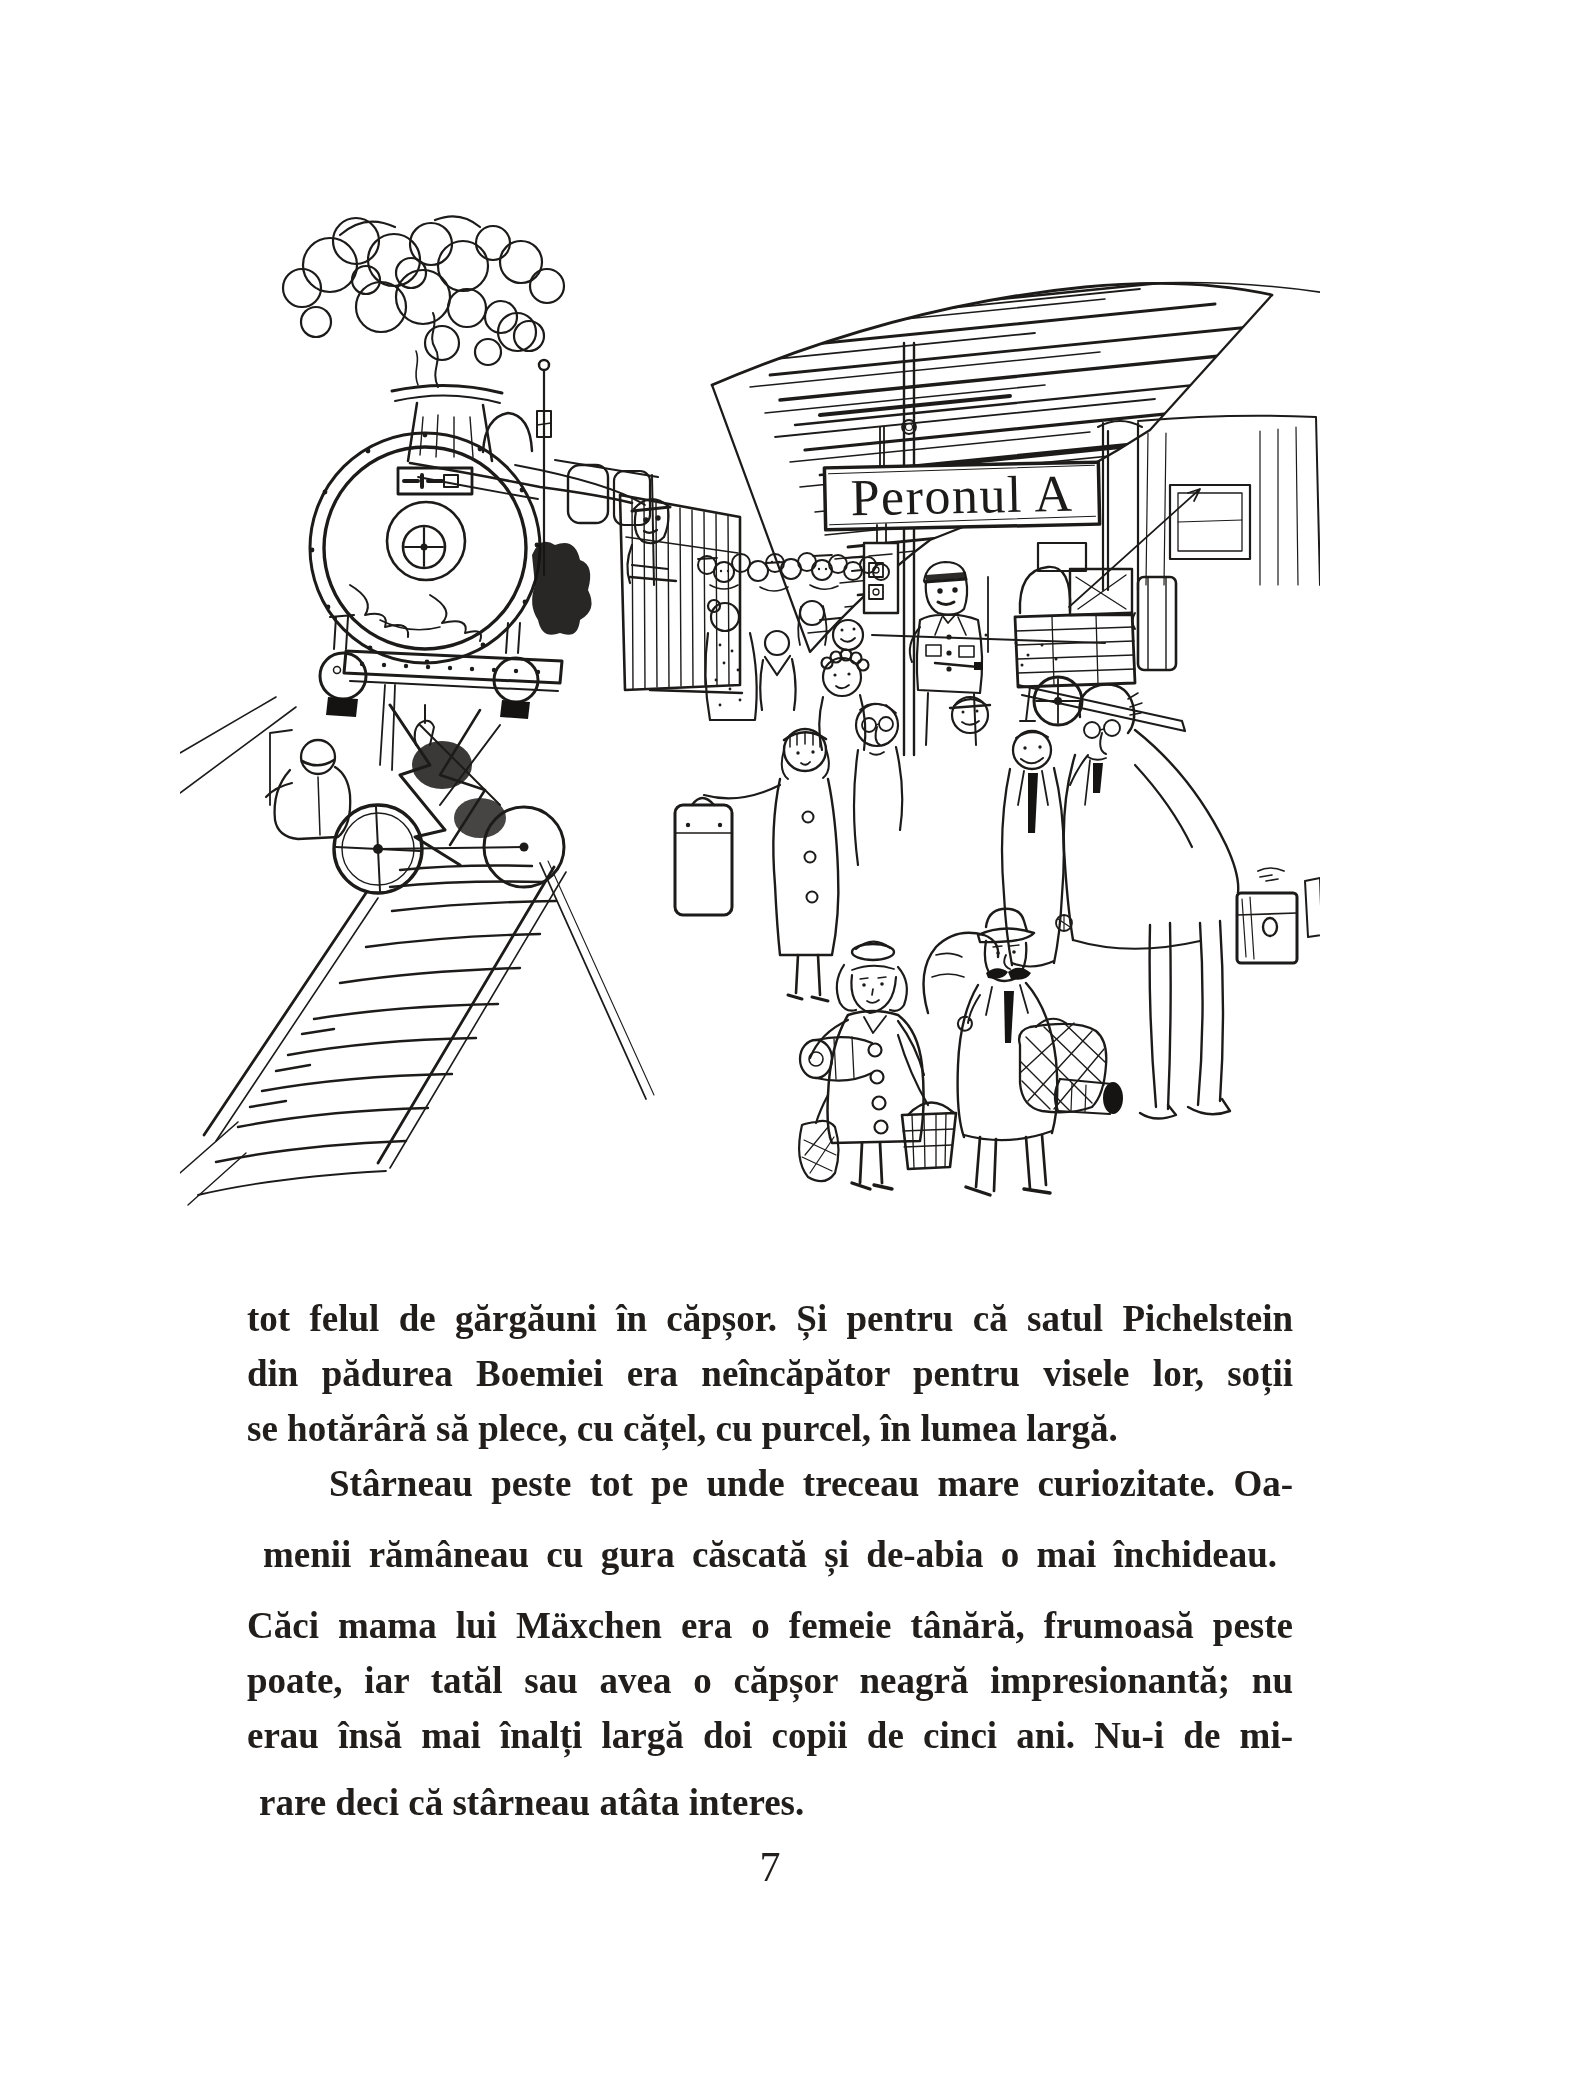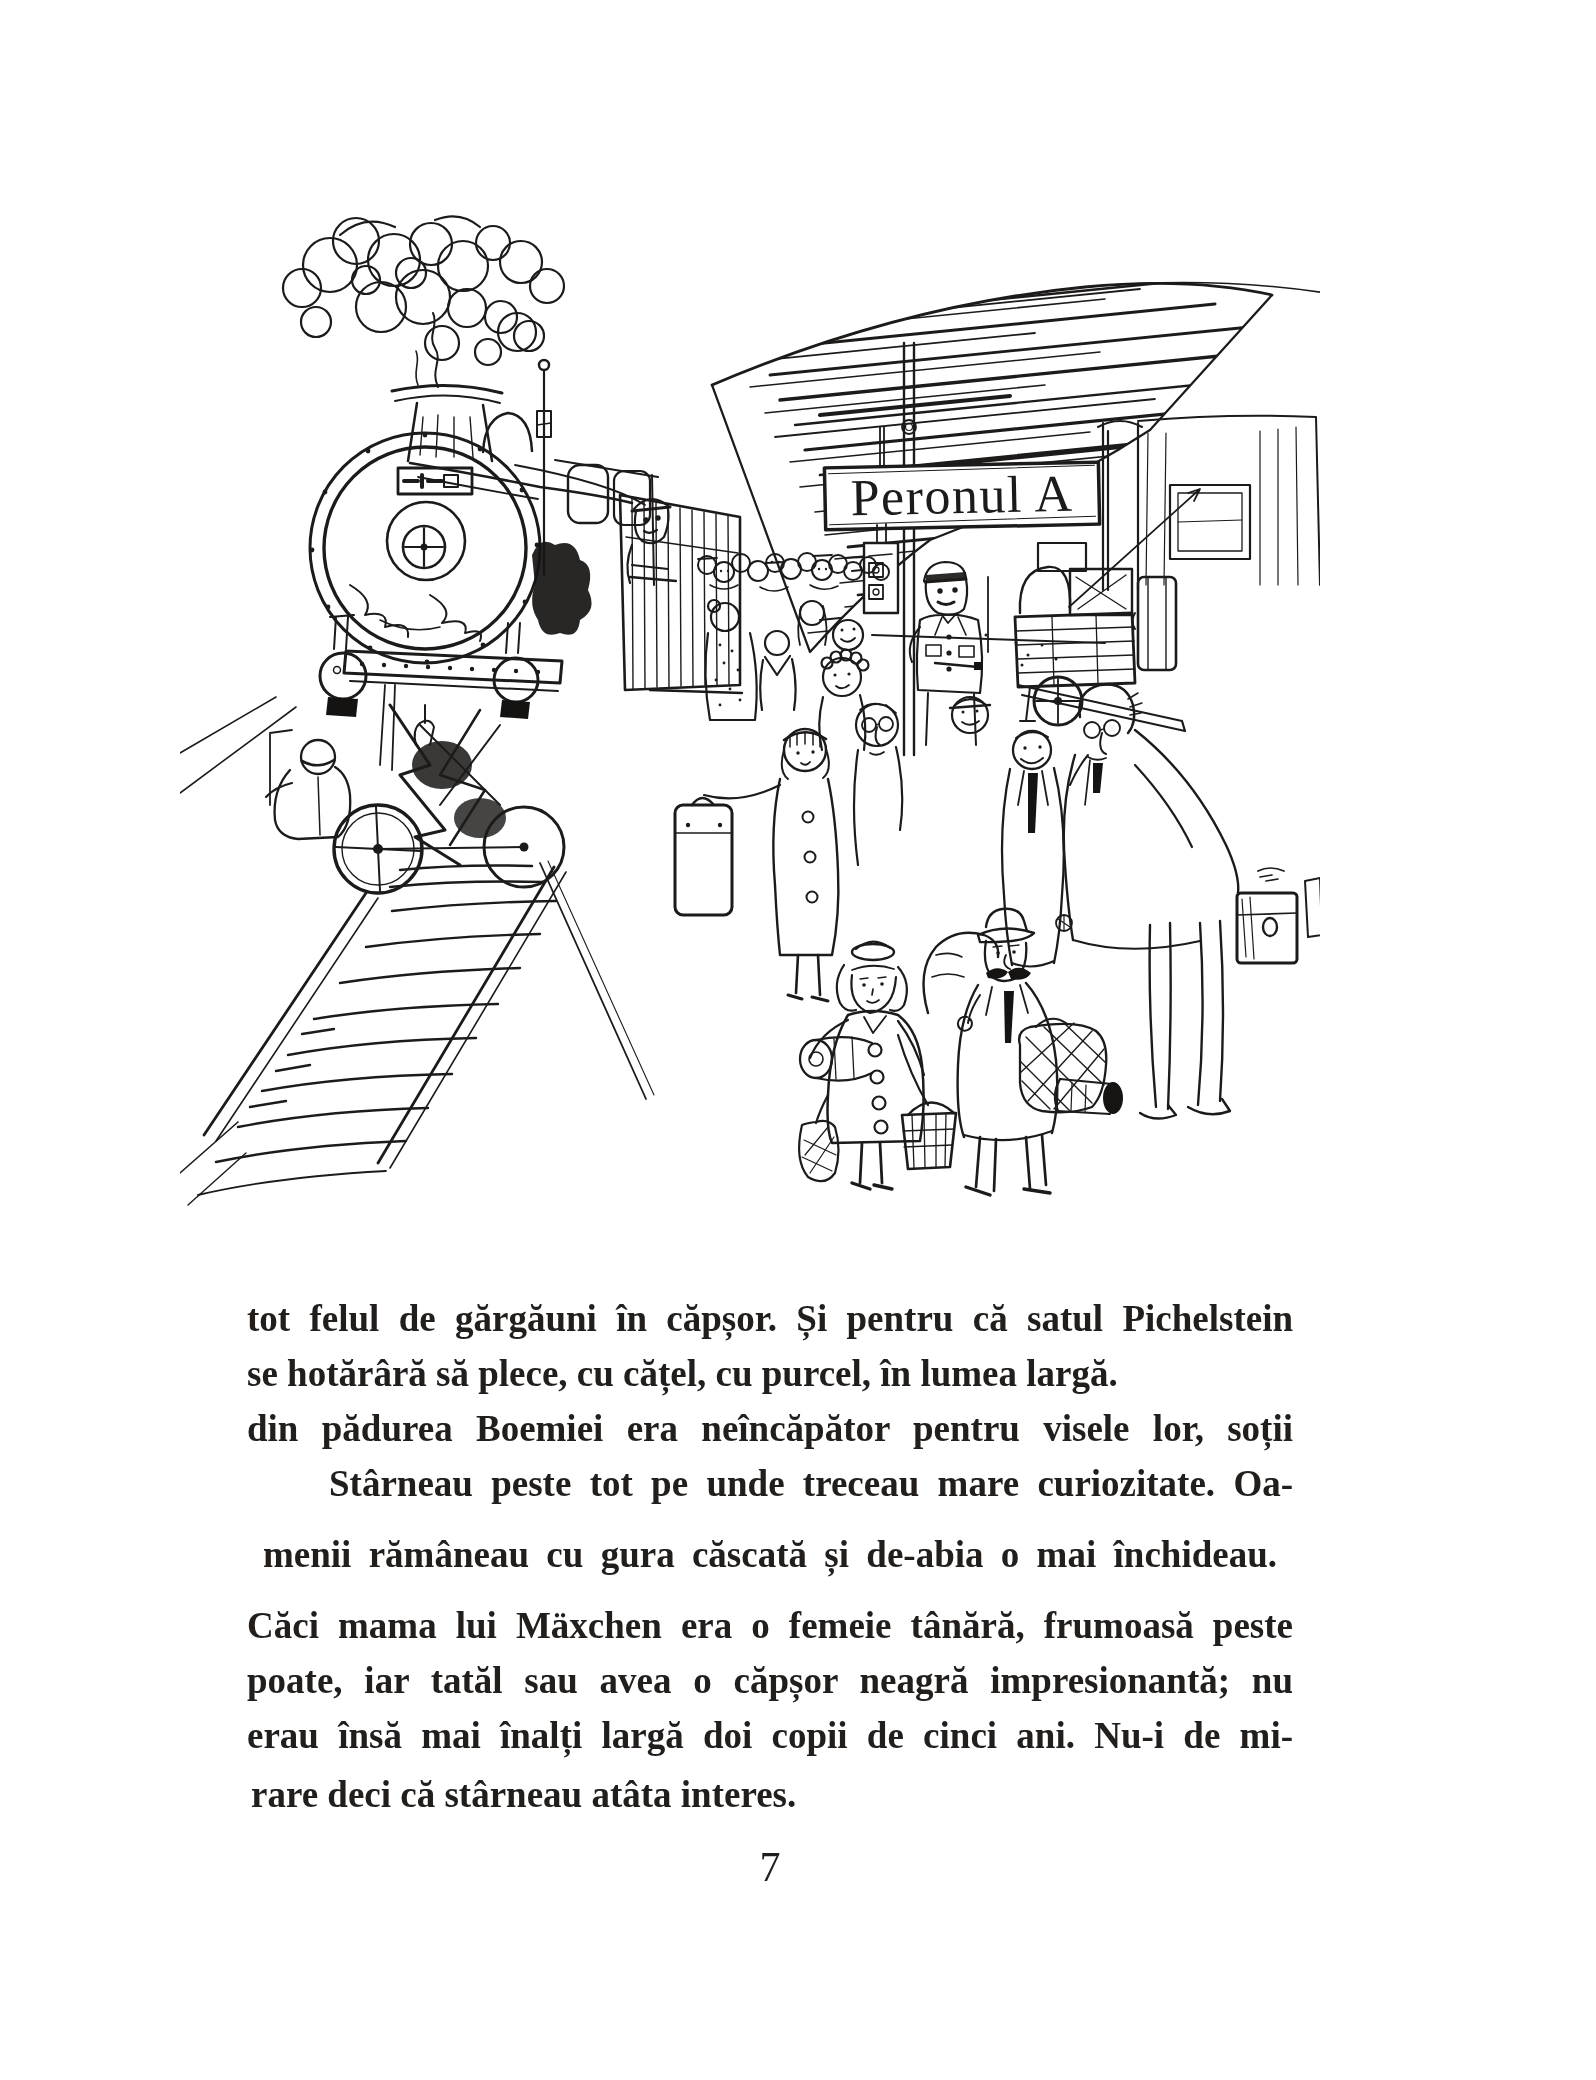--- a/index.html
+++ b/index.html
@@ -601,25 +601,25 @@
         <circle cx="848" cy="490" r="1.5"></circle>
         <circle cx="862" cy="480" r="1.5"></circle>
       <circle cx="876" cy="494" r="1.5"></circle>
         <circle cx="842" cy="500" r="1.5"></circle>
         <circle cx="806" cy="470" r="1.5"></circle>
     </g>
   </svg>
 
   <div class="text-block">
     <p class="line full" style="margin:0">tot felul de gărgăuni în căpșor. Și pentru că satul Pichelstein</p>
+    <p class="line full" style="margin:0">din pădurea Boemiei era neîncăpător pentru visele lor, soții</p>
     <p class="line last" style="margin:0">se hotărâră să plece, cu cățel, cu purcel, în lumea largă.</p>
-    <p class="line full" style="margin:0">din pădurea Boemiei era neîncăpător pentru visele lor, soții</p>
     <p class="line full indent" style="margin:0">Stârneau peste tot pe unde treceau mare curiozitate. Oa-</p>
     <p class="line full" style="margin:16px">menii rămâneau cu gura căscată și de-abia o mai închideau.</p>
     <p class="line full" style="margin:0">Căci mama lui Mäxchen era o femeie tânără, frumoasă peste</p>
     <p class="line full" style="margin:0">poate, iar tatăl sau avea o căpșor neagră impresionantă; nu</p>
     <p class="line full" style="margin:0">erau însă mai înalți largă doi copii de cinci ani. Nu-i de mi-</p>
-    <p class="line last" style="margin:4px">rare deci că stârneau atâta interes.</p>
+    <p class="line last" style="margin:12px">rare deci că stârneau atâta interes.</p>
   </div>
 
   <div class="page-num">7</div>
 
 </div>
 
 </body></html>

